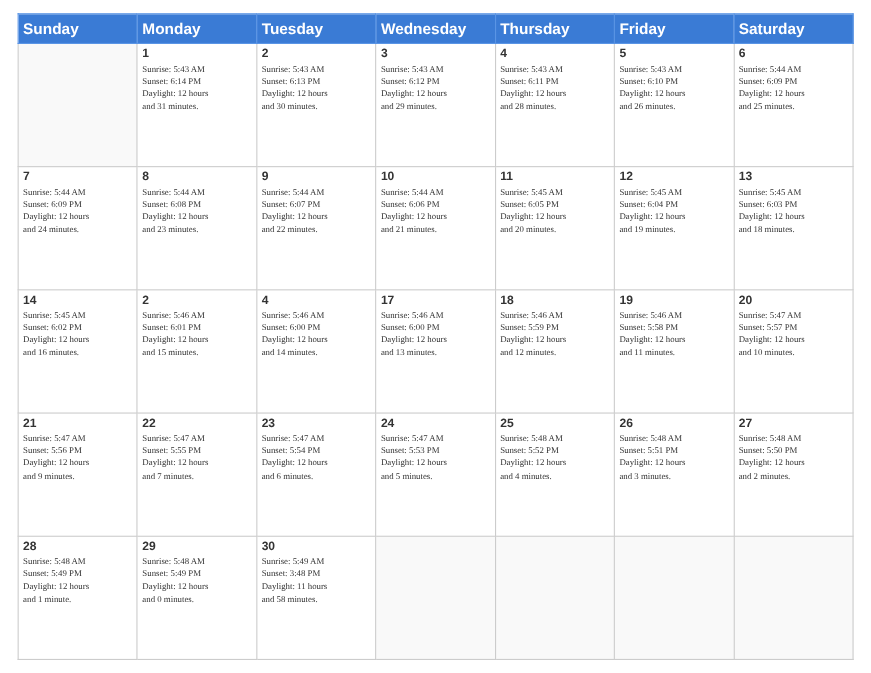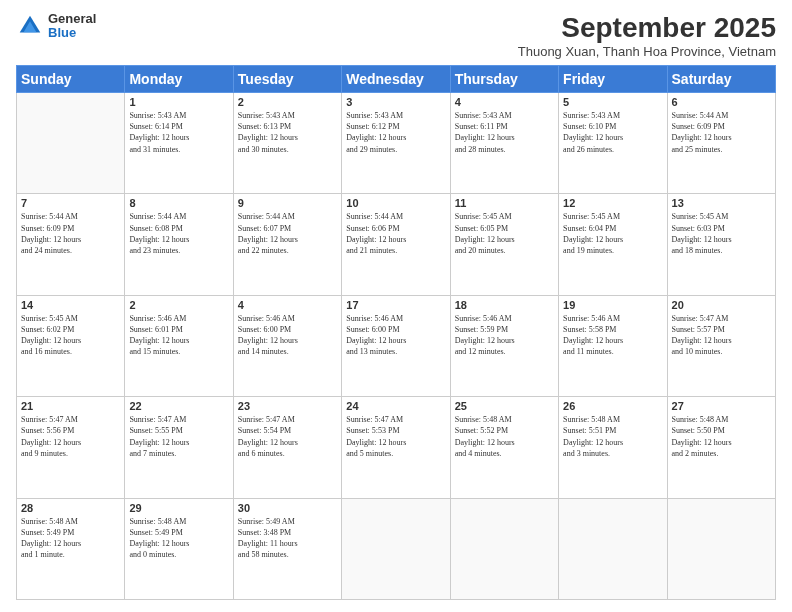--- a/index.html
+++ b/index.html
@@ -96,36 +96,20 @@
       font-size: 8px;
       color: #333;
       line-height: 1.4;
       font-family: Liberation Serif, serif;
     }
   </style>
 </head>
 <body>
 
 <div class="page">
-  <div class="header">
-    <div class="logo">
-      <svg class="logo-icon" viewBox="0 0 30 30" xmlns="http://www.w3.org/2000/svg">
-        <polygon points="15,4 26,22 4,22" fill="#1a6fc4"></polygon>
-        <polygon points="15,10 22,22 8,22" fill="#5aafff" opacity="0.6"></polygon>
-      </svg>
-      <div class="logo-text">
-        <span class="logo-general">General</span>
-        <span class="logo-blue">Blue</span>
-      </div>
-    </div>
-    <div class="title-block">
-      <div class="month-title">September 2025</div>
-      <div class="subtitle">Thuong Xuan, Thanh Hoa Province, Vietnam</div>
-    </div>
-  </div>
 
   <table>
     <thead>
       <tr>
         <th>Sunday</th>
         <th>Monday</th>
         <th>Tuesday</th>
         <th>Wednesday</th>
         <th>Thursday</th>
         <th>Friday</th>

